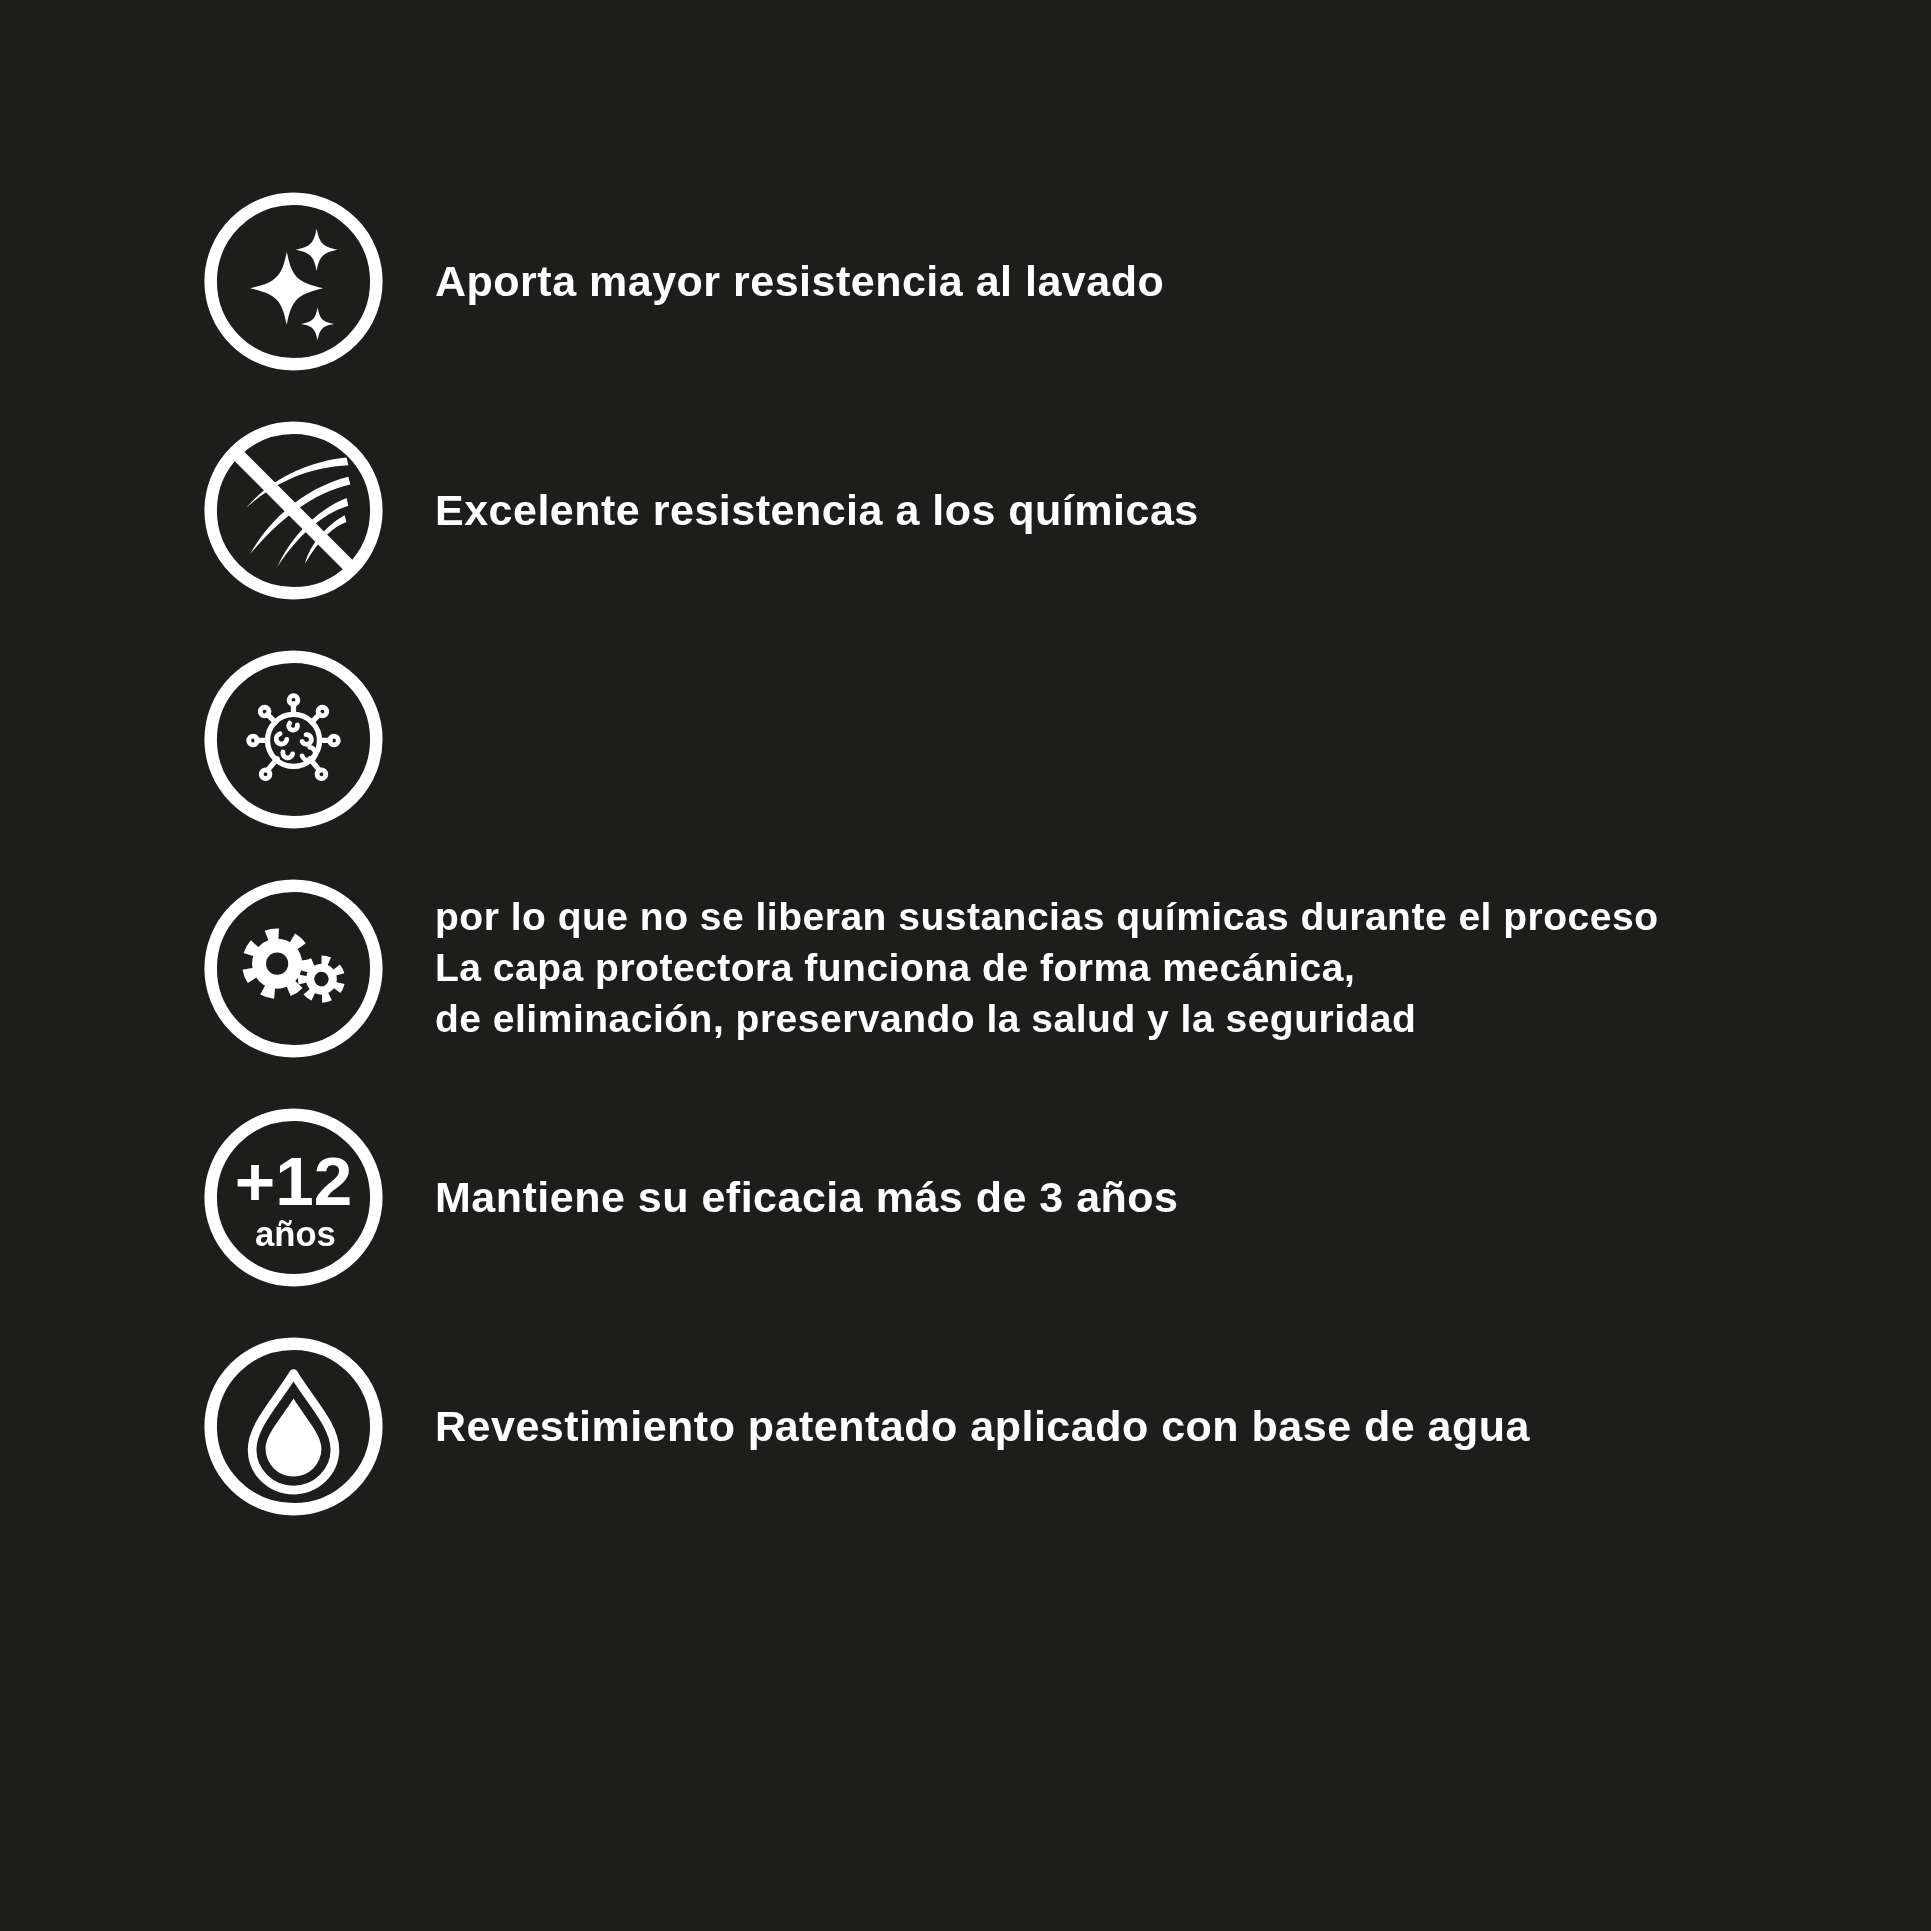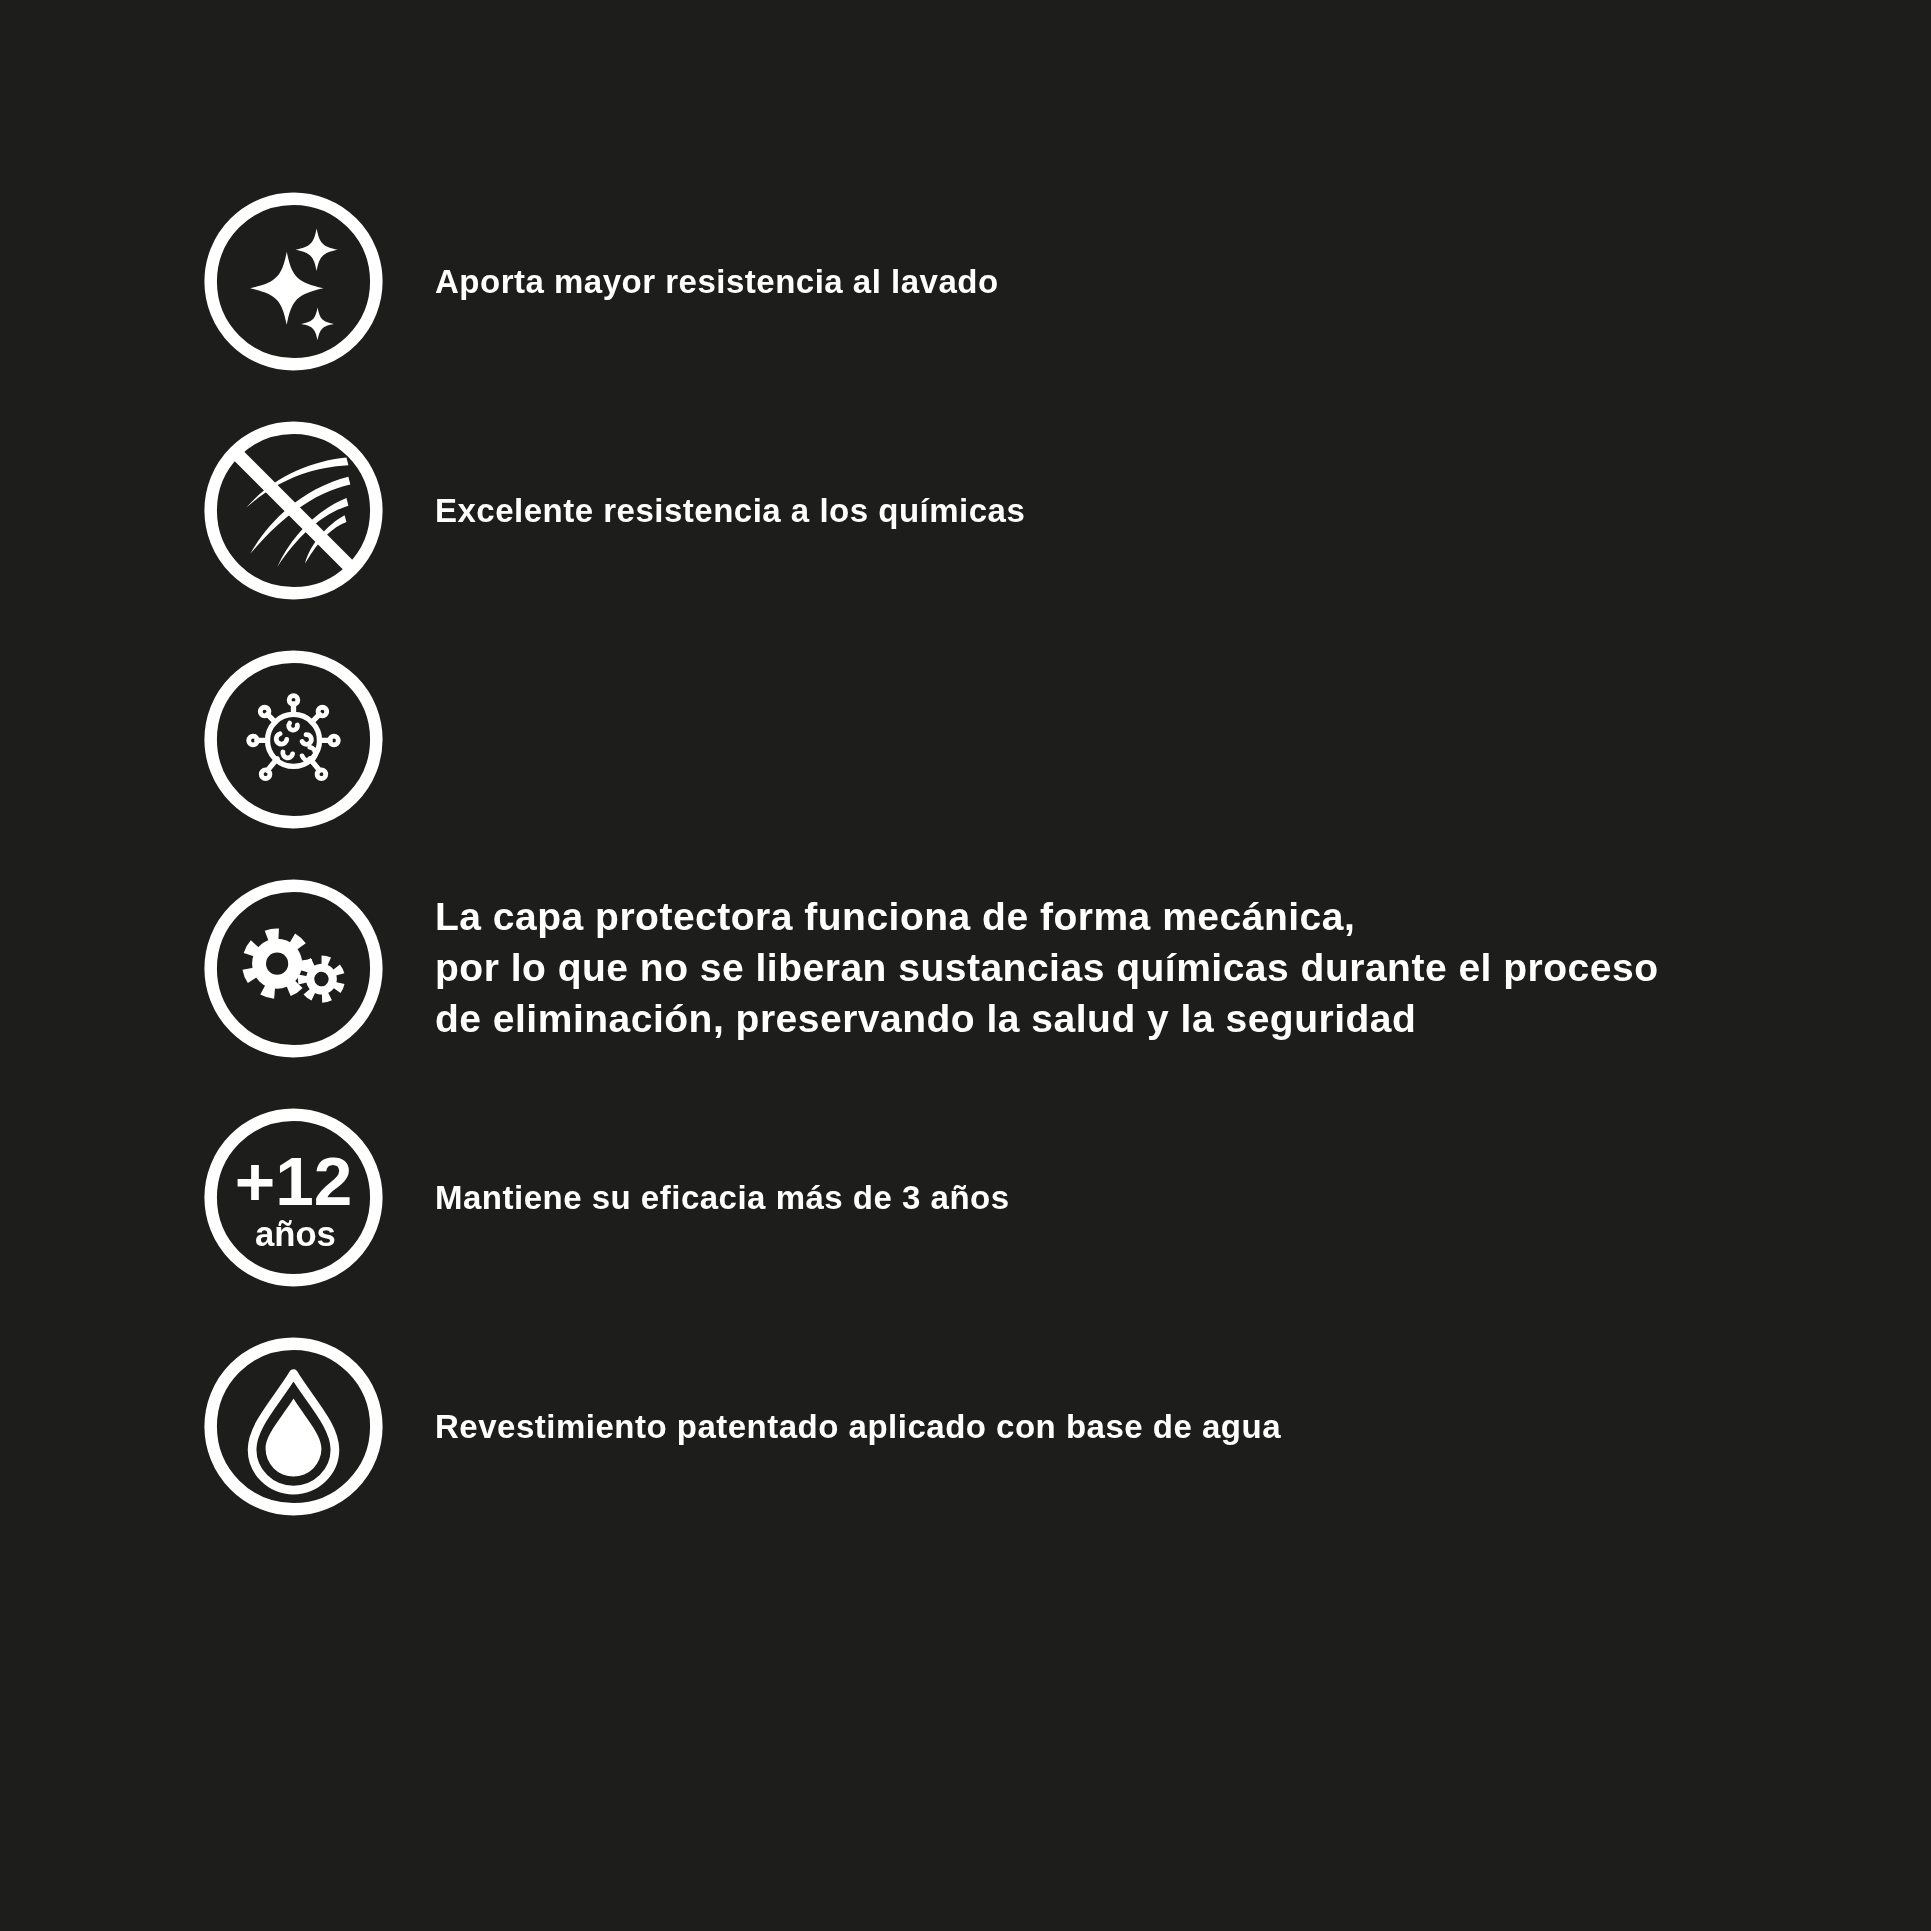--- a/index.html
+++ b/index.html
@@ -22,21 +22,21 @@
     align-items: center;
   }
   .icon-wrap {
     width: 183px; height: 183px;
     flex: none;
   }
   .icon-wrap svg { display: block; width: 183px; height: 183px; }
   .text {
     margin-left: 50px;
     font-weight: 700;
-    font-size: 33px;
+    font-size: 43px;
     line-height: 1.32;
     letter-spacing: 0.5px;
   }
   .text.small {
     font-size: 39px;
     line-height: 1.3;
   }
   .text.spread {
     line-height: 1.42;
   }
@@ -129,22 +129,22 @@
           <circle cx="78" cy="90" r="11.5" fill="#1d1d1b"></circle>
         </g>
         <g transform="rotate(12 124 106)">
           <circle cx="124" cy="106" r="19" stroke="#ffffff" stroke-width="11" stroke-dasharray="8 9"></circle>
           <circle cx="124" cy="106" r="16" fill="#ffffff"></circle>
           <circle cx="124" cy="106" r="7.5" fill="#1d1d1b"></circle>
         </g>
       </svg>
     </div>
     <div class="text small">
+      <div>por lo que no se liberan sustancias químicas durante el proceso</div>
       <div>La capa protectora funciona de forma mecánica,</div>
-      <div>por lo que no se liberan sustancias químicas durante el proceso</div>
       <div>de eliminación, preservando la salud y la seguridad</div>
     </div>
   </div>
 
   <div class="row">
     <div class="icon-wrap">
       <svg viewBox="0 0 190 190" fill="none">
         <circle cx="95" cy="95" r="86" stroke="#ffffff" stroke-width="13"></circle>
         <text x="95" y="103" text-anchor="middle" fill="#ffffff" class="badge-top">+12</text>
         <text x="97" y="145" text-anchor="middle" fill="#ffffff" class="badge-bottom">años</text>

